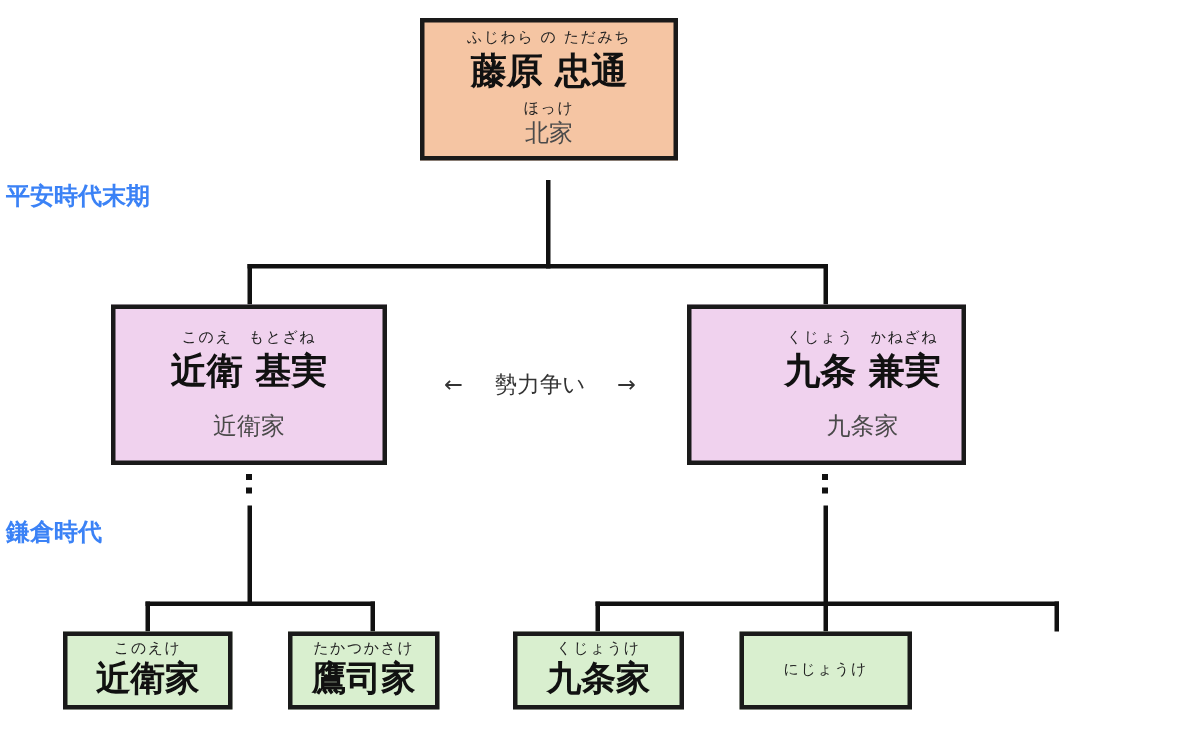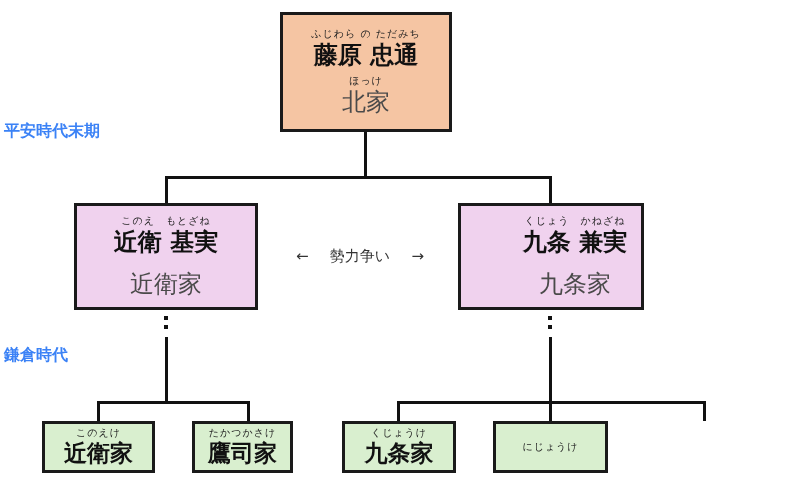--- a/index.html
+++ b/index.html
@@ -17,34 +17,34 @@
   
   .node {
     position: absolute;
     border: 3px solid #1a1a1a;
     display: flex;
     flex-direction: column;
     align-items: center;
     justify-content: center;
     text-align: center;
   }
-  .root-node  { left: 280px; top: 12px;  width: 172px; height: 120px; background: #f5c5a3; }
+  .root-node  { left: 280px; top: 12px;  width: 172px; height: 95px; background: #f5c5a3; }
   .g2-left    { left: 74px;  top: 203px; width: 184px; height: 107px; background: #f0d2ee; }
   .g2-right   { left: 458px; top: 203px; width: 186px; height: 107px; background: #f0d2ee; padding-left: 48px; }
   .g3         { top: 421px; height: 52px; background: #d9efcf; justify-content: center; }
   .g3-1 { left: 42px;  width: 113px; }
   .g3-2 { left: 192px; width: 101px; }
   .g3-3 { left: 342px; width: 114px; }
   .g3-4 { left: 493px; width: 115px; }
   .g3-5 { left: 648px; width: 114px; }
 
   
   .furigana { font-size: 10px; color: #222; line-height: 1.2; letter-spacing: 1px; white-space: nowrap; }
   .pname    { font-size: 24px; font-weight: bold; color: #111; line-height: 1.25; white-space: nowrap; }
-  .house    { font-size: 24px; font-weight: normal; color: #4a4a4a; line-height: 1.25; white-space: nowrap; }
+  .house    { font-size: 16px; font-weight: normal; color: #4a4a4a; line-height: 1.25; white-space: nowrap; }
   .g2-house { margin-top: 12px; }
   .root-node .mid-furigana { margin-top: 5px; }
   .g3 .pname { font-size: 23px; }
 
   
   .line { position: absolute; background: #111; }
 
   
   .dots { position: absolute; width: 4px; }
   .dot  { position: absolute; left: 0; width: 4px; height: 4px; background: #111; }

